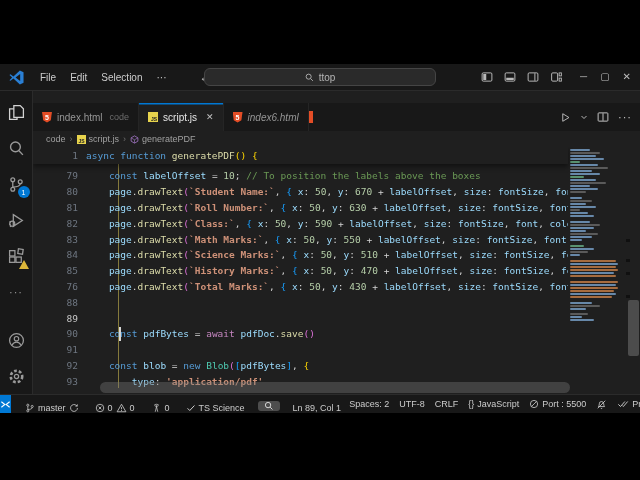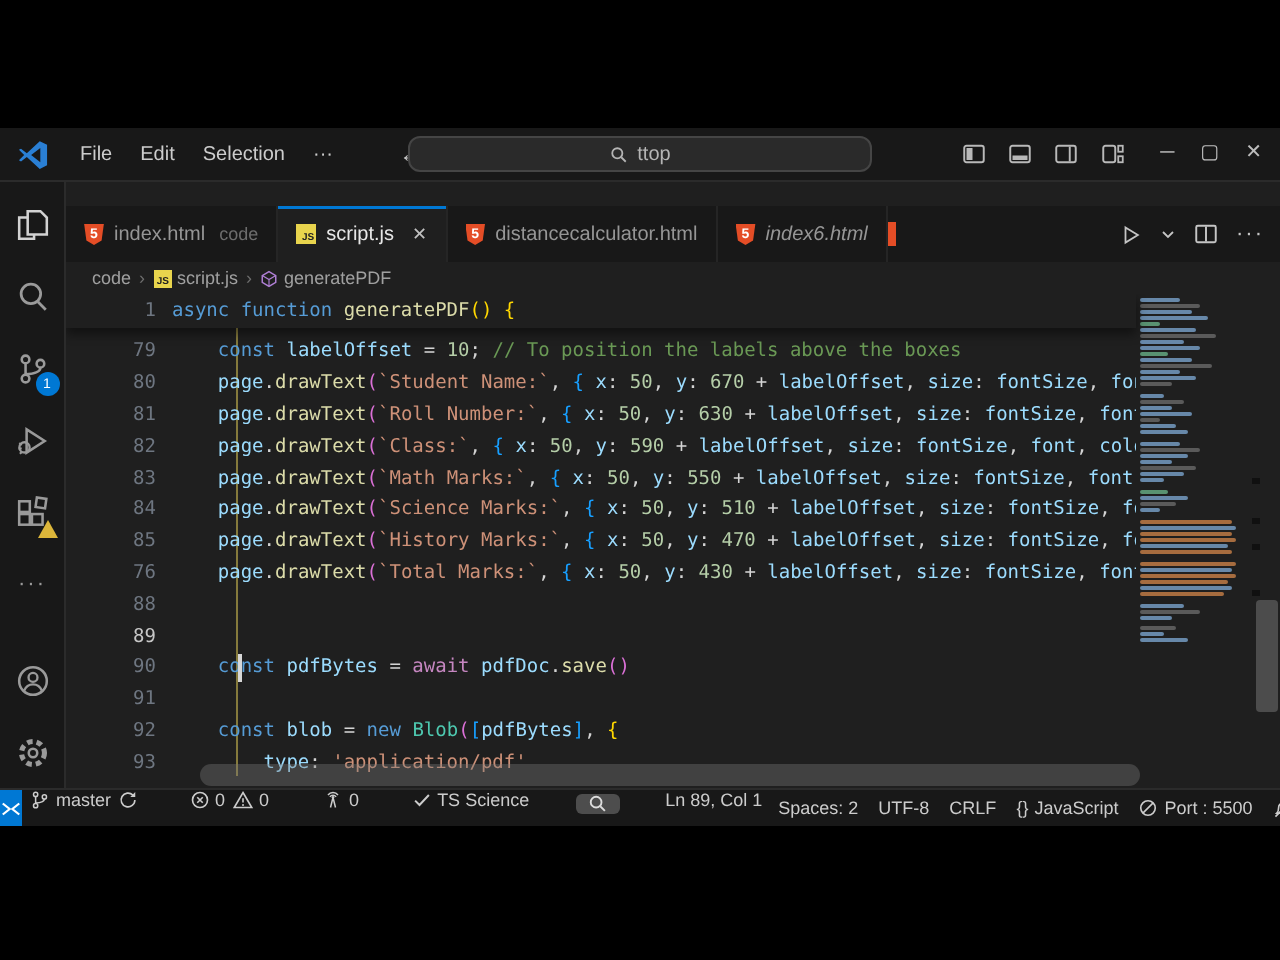--- a/index.html
+++ b/index.html
@@ -62,38 +62,38 @@
     font-family:"DejaVu Sans Mono","Liberation Mono",monospace;font-size:9.5px;}
   .bracket-guide{position:absolute;left:85px;top:17px;bottom:6px;width:1px;background:#857a3c;z-index:1;}
   .sticky{position:absolute;top:0;left:0;right:72px;height:17px;background:#1f1f1f;z-index:5;
     box-shadow:0 3px 5px rgba(0,0,0,.45);display:flex;align-items:center;}
   .ed-lines{position:absolute;top:21px;left:0;right:72px;bottom:0;overflow:hidden;z-index:2;}
   .cl{display:flex;height:15.8px;align-items:center;}
   .gutter{width:53px;flex:0 0 auto;text-align:right;padding-right:8px;color:#6e7681;font-size:9.5px;}
   .gutter.act{color:#c6c6c6;}
   .ct{white-space:pre;flex:1;min-width:0;}
   .t-kw{color:#569cd6;} .t-ctrl{color:#c586c0;} .t-fn{color:#dcdcaa;} .t-var{color:#9cdcfe;}
-  .t-cls{color:#4ec9b0;} .t-num{color:#b5cea8;} .t-str{color:#ce9178;} .t-com{color:#6a9955;}
+  .t-cls{color:#4ec9b0;} .t-num{color:#b5cea8;} .t-str{color:#ce9178;font-weight:bold;} .t-com{color:#6a9955;}
   .t-pun{color:#d4d4d4;} .t-b1{color:#ffd700;} .t-b2{color:#da70d6;} .t-b3{color:#179fff;}
   .cursor{position:absolute;left:86px;width:1.5px;height:14px;background:#d7d7d7;z-index:4;}
   .hscroll{position:absolute;left:67px;right:70px;bottom:1px;height:11px;border-radius:6px;
     background:rgba(121,121,121,.38);z-index:6;}
 
   .minimap{position:absolute;top:0;bottom:0;left:535px;width:54px;z-index:3;}
   .mm-row{position:absolute;height:2px;border-radius:1px;opacity:.9;}
   .vscroll{position:absolute;top:0;bottom:0;right:0;width:14px;z-index:3;}
   .vthumb{position:absolute;right:1px;width:11px;top:153px;height:56px;background:#4c4c4c;border-radius:2px;}
   .ruler-mark{position:absolute;width:4px;height:3px;background:#101010;left:0;}
 
   
   .statusbar{height:19px;background:#181818;border-top:1px solid #2b2b2b;display:flex;align-items:stretch;
     font-size:9px;color:#cccccc;}
   .sb-remote{width:33px;background:#0078d4;display:flex;align-items:center;justify-content:center;color:#fff;}
   .sb-item{display:flex;align-items:center;gap:3px;padding:0 4px;white-space:nowrap;}
-  .sb-left{display:flex;align-items:flex-start;gap:18px;padding-left:0;}
+  .sb-left{display:flex;align-items:flex-end;gap:8px;padding-left:10px;}
   .sb-right{margin-left:auto;display:flex;align-items:stretch;gap:2px;padding-right:6px;}
   .sb-hl{background:#4d4d4d;border-radius:3px;margin:2px 1px;padding:0 6px;}
   svg{display:block;}
 </style>
 </head>
 <body>
 
 <div class="window">
 
   <div class="titlebar">
@@ -212,24 +212,20 @@
       <div class="tabbar">
         <div class="tab">
           <span class="icon-html">5</span>
           <span class="tab-label">index.html</span>
           <span class="tab-hint">code</span>
         </div>
         <div class="tab active">
           <span class="icon-js">JS</span>
           <span class="tab-label">script.js</span>
           <span class="tab-close">✕</span>
-        </div>
-        <div class="tab">
-          <span class="icon-html">5</span>
-          <span class="tab-label">distancecalculator.html</span>
         </div>
         <div class="tab preview">
           <span class="icon-html">5</span>
           <span class="tab-label">index6.html</span>
         </div>
         <div class="tab-sliver"></div>
         <div class="tab-actions">
           <span>
             <svg width="11" height="11" viewBox="0 0 16 16">
                 <path fill="none" stroke="#c5c5c5" stroke-width="1.3" d="M4 2.5 13 8 4 13.5z"></path>

